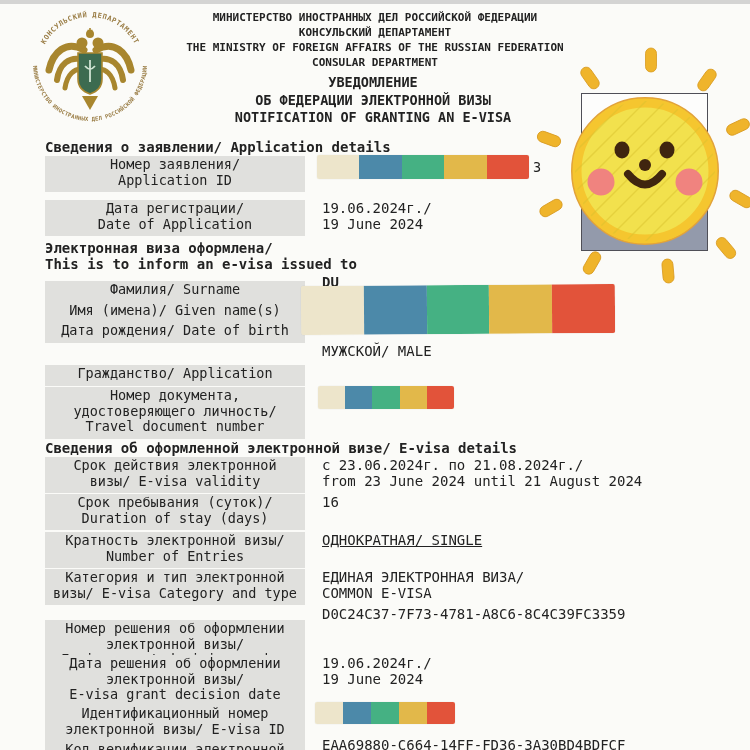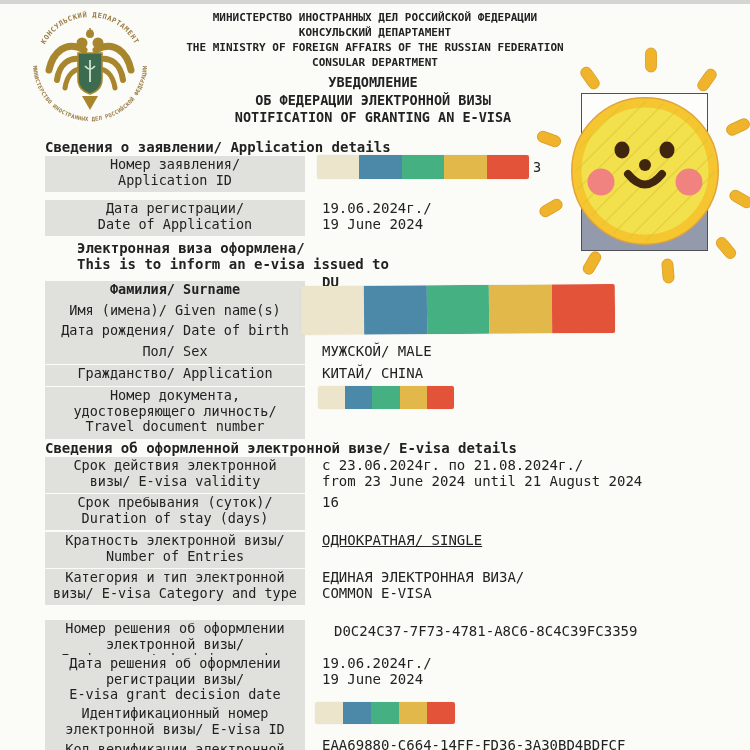--- a/index.html
+++ b/index.html
@@ -149,41 +149,39 @@
       <span style="background: rgb(226, 184, 74);"></span>
       <span style="background: rgb(226, 83, 58);"></span>
     </div>
   <div id="appid-suffix">3</div>
 
   <div class="row-label" style="top:200px;">Дата регистрации/
 Date of Application</div>
   <div class="row-value" style="top:201px;">19.06.2024г./
 19 June 2024</div>
 
-  <div class="section-title" style="top:240px;margin-left:32px;">Электронная виза оформлена/
+  <div class="section-title" style="top:240px;">Электронная виза оформлена/
 This is to inform an e-visa issued to</div>
 
-  <div class="row-label" style="top:281px;font-weight:bold;">Фамилия/ Surname</div>
+  <div class="row-label" style="top:281px;">Фамилия/ Surname</div>
   <div class="row-value" style="top:275px;font-weight:bold;">DU</div>
 
   <div class="row-label" style="top:302px;">Имя (имена)/ Given name(s)</div>
   <div class="row-label" style="top:322px;">Дата рождения/ Date of birth</div>
   <div class="sticker big" id="sticker-name">
       <span style="background: rgb(237, 229, 203);"></span>
       <span style="background: rgb(76, 137, 169);"></span>
       <span style="background: rgb(69, 177, 131);"></span>
       <span style="background: rgb(226, 184, 74);"></span>
       <span style="background: rgb(226, 83, 58);"></span>
     </div>
 
-  <div class="row-label" style="top:343px;">Пол/ Sex</div>
   <div class="row-value" style="top:344px;">МУЖСКОЙ/ MALE</div>
 
   <div class="row-label" style="top:365px;">Гражданство/ Application</div>
-  <div class="row-value" style="top:366px;">КИТАЙ/ CHINA</div>
 
   <div class="row-label" style="top:387px;">Номер документа,
 удостоверяющего личность/
 Travel document number</div>
   <div class="sticker" id="sticker-travel">
       <span style="background: rgb(237, 229, 203);"></span>
       <span style="background: rgb(76, 137, 169);"></span>
       <span style="background: rgb(69, 177, 131);"></span>
       <span style="background: rgb(226, 184, 74);"></span>
       <span style="background: rgb(226, 83, 58);"></span>
@@ -205,24 +203,24 @@
   <div class="row-value" style="top:533px;text-decoration:underline;">ОДНОКРАТНАЯ/ SINGLE</div>
 
   <div class="row-label" style="top:569px;">Категория и тип электронной
 визы/ E-visa Category and type</div>
   <div class="row-value" style="top:570px;">ЕДИНАЯ ЭЛЕКТРОННАЯ ВИЗА/
 COMMON E-VISA</div>
 
   <div class="row-label" style="top:606px;margin-top:14px;">Номер решения об оформлении
 электронной визы/
 E-visa grant decision number</div>
-  <div class="row-value" style="top:624px;margin-left:12px;">D0C24C37-7F73-4781-A8C6-8C4C39FC3359</div>
+  <div class="row-value" style="top:607px;">D0C24C37-7F73-4781-A8C6-8C4C39FC3359</div>
 
   <div class="row-label" style="top:655px;">Дата решения об оформлении
-регистрации визы/
+электронной визы/
 E-visa grant decision date</div>
   <div class="row-value" style="top:656px;">19.06.2024г./
 19 June 2024</div>
 
   <div class="row-label" style="top:705px;">Идентификационный номер
 электронной визы/ E-visa ID</div>
   <div class="sticker" id="sticker-evisaid">
       <span style="background: rgb(237, 229, 203);"></span>
       <span style="background: rgb(76, 137, 169);"></span>
       <span style="background: rgb(69, 177, 131);"></span>

